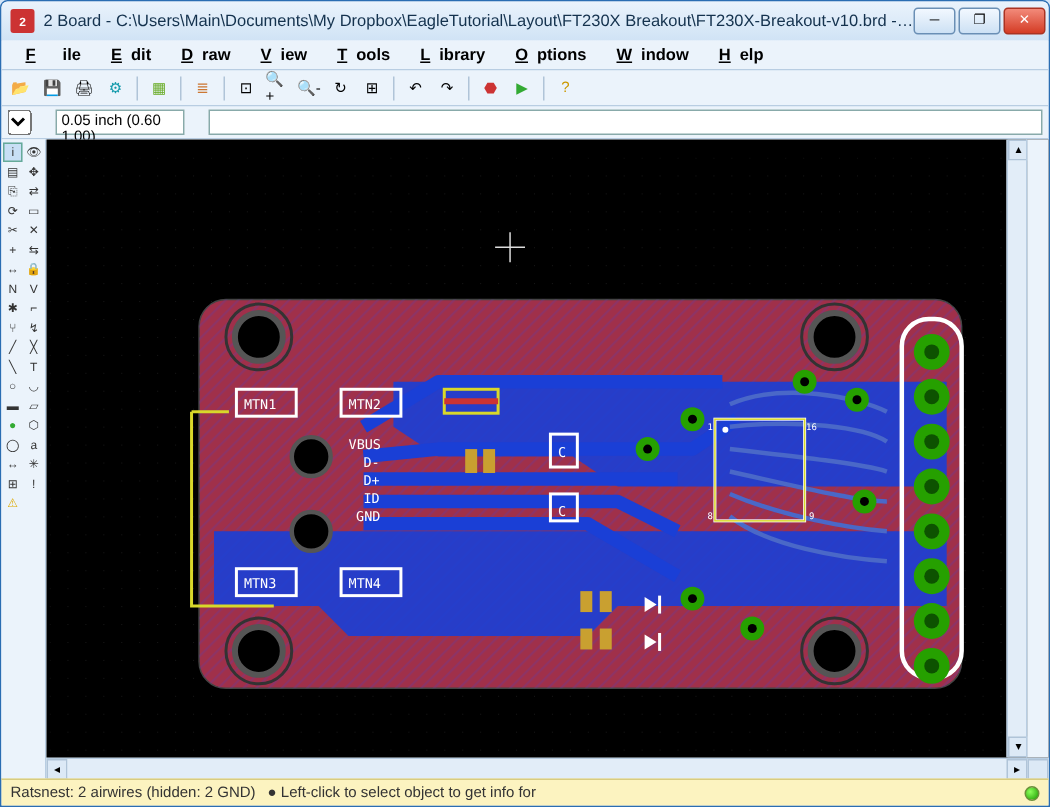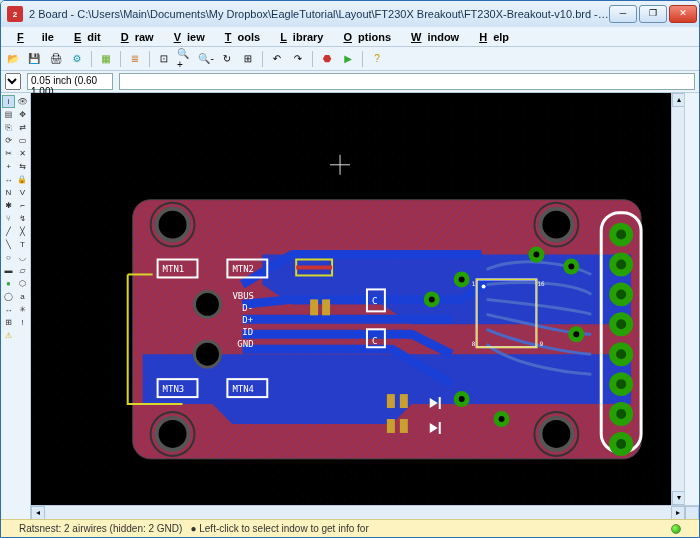--- a/index.html
+++ b/index.html
@@ -15,21 +15,21 @@
   .win-btn.close { background: linear-gradient(#f28a7a,#d43c25); color: #fff; border-color: #a32; }
   
   .menubar { height: 20px; background: #ebf3fb; display: flex; align-items: center; padding: 0 4px; gap: 2px; border-bottom: 1px solid #b8cde2; }
   .menubar span { padding: 2px 6px; cursor: pointer; font-weight: bold; }
   .menubar .u { text-decoration: underline; }
   
   .toolbar { height: 24px; background: #ebf3fb; display: flex; align-items: center; padding: 2px 4px; gap: 3px; border-bottom: 1px solid #b8cde2; }
   .tbtn { width: 18px; height: 18px; border: 1px solid transparent; border-radius: 2px; display: flex; align-items: center; justify-content: center; font-size: 10px; cursor: pointer; }
   .tsep { width: 1px; height: 16px; background: #b0c4d8; margin: 0 2px; }
   
-  .coord-row { height: 22px; background: #ebf3fb; display: flex; align-items: center; padding: 2px 4px; gap: 6px; border-bottom: 1px solid #b8cde2; }
+  .coord-row { height: 22px; background: #ebf3fb; display: flex; align-items: center; padding: 2px 4px; gap: 16px; border-bottom: 1px solid #b8cde2; }
   .coord-row select { width: 16px; height: 17px; font-size: 10px; }
   .coord-box { width: 86px; height: 17px; border: 1px solid #8aa; background: #fff; font-size: 10px; padding: 1px 3px; }
   .coord-wide { flex: 1; height: 17px; border: 1px solid #8aa; background: #fff; }
   
   .workspace { flex: 1; display: flex; background: #ebf3fb; min-height: 0; }
   
   .left-tools { width: 30px; background: #ebf3fb; padding: 2px 1px; border-right: 1px solid #b8cde2; display: flex; flex-direction: column; gap: 0; overflow: hidden; }
   .left-tools .row { display: flex; gap: 1px; }
   .ltbtn { width: 13px; height: 13px; border: 1px solid transparent; display: flex; align-items: center; justify-content: center; font-size: 8px; cursor: pointer; color: #333; }
   .ltbtn.sel { background: #c8dff5; border-color: #6a9; }
@@ -38,21 +38,21 @@
   .canvas-area { flex: 1; position: relative; background: #000; overflow: hidden; border-right: 14px solid #ebf3fb; }
   .canvas-area::after { content: ""; position: absolute; right: -14px; top: 0; bottom: 0; width: 14px; background: #ebf3fb; border-left: 1px solid #b8cde2; }
   .sb-v { position: absolute; right: 0; top: 0; bottom: 0; width: 14px; background: #ebf3fb; border-left: 1px solid #b8cde2; display: flex; flex-direction: column; }
   .sb-h { height: 14px; background: #ebf3fb; border-top: 1px solid #b8cde2; display: flex; }
   .sb-btn { width: 14px; height: 14px; border: 1px solid #b0c4d8; background: #dce9f6; font-size: 8px; text-align:center; line-height:12px; }
   .sb-track { flex: 1; background: #e2edf8; }
   
   
   .pcb-svg { position: absolute; inset: 12px 14px 14px 2px; }
   
-  .statusbar { height: 18px; background: #fcf3c0; border-top: 1px solid #d8cc80; display: flex; align-items: center; padding: 0 18px; font-size: 10px; color: #333; gap: 8px; }
+  .statusbar { height: 18px; background: #fcf3c0; border-top: 1px solid #d8cc80; display: flex; align-items: center; padding: 0 6px; font-size: 10px; color: #333; gap: 8px; }
   .statusbar .led { width: 10px; height: 10px; border-radius: 50%; background: radial-gradient(circle at 35% 35%, #8cff5a, #1a9b00); margin-left: auto; border: 1px solid #6a8f3a; }
 </style>
 </head>
 <body>
 
 <div class="window">
 
   <div class="titlebar">
     <div class="app-icon">2</div>
     <div class="title">2 Board - C:\Users\Main\Documents\My Dropbox\EagleTutorial\Layout\FT230X Breakout\FT230X-Breakout-v10.brd - EAGLE 6.3.0 Professional</div>
@@ -353,17 +353,17 @@
         <div class="sb-btn">◂</div>
         <div class="sb-track"></div>
         <div class="sb-btn">▸</div>
         <div class="sb-btn"></div>
       </div>
     </div>
   </div>
 
   <div class="statusbar">
     <span>Ratsnest: 2 airwires (hidden: 2 GND)</span>
-    <span>● Left-click to select indow to get info for</span>
+    <span>● Left-click to select object to get info for</span>
     <div class="led"></div>
   </div>
 
 </div>
 
 </body></html>

